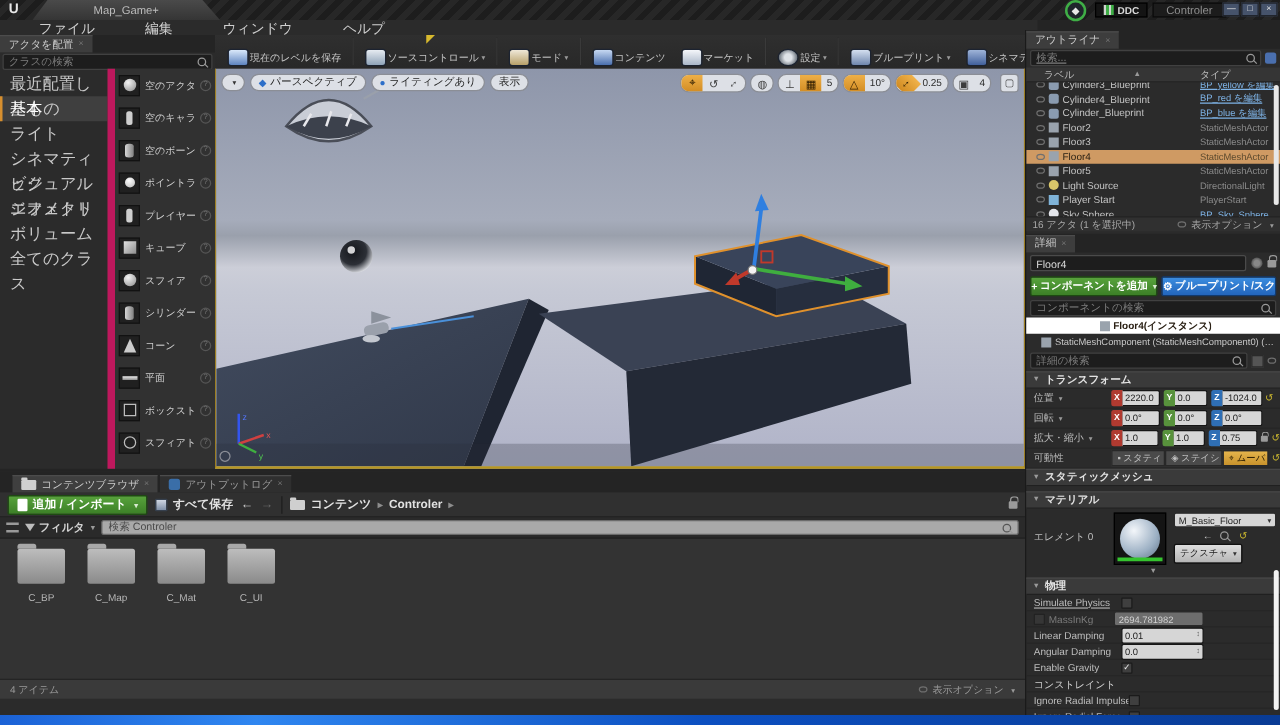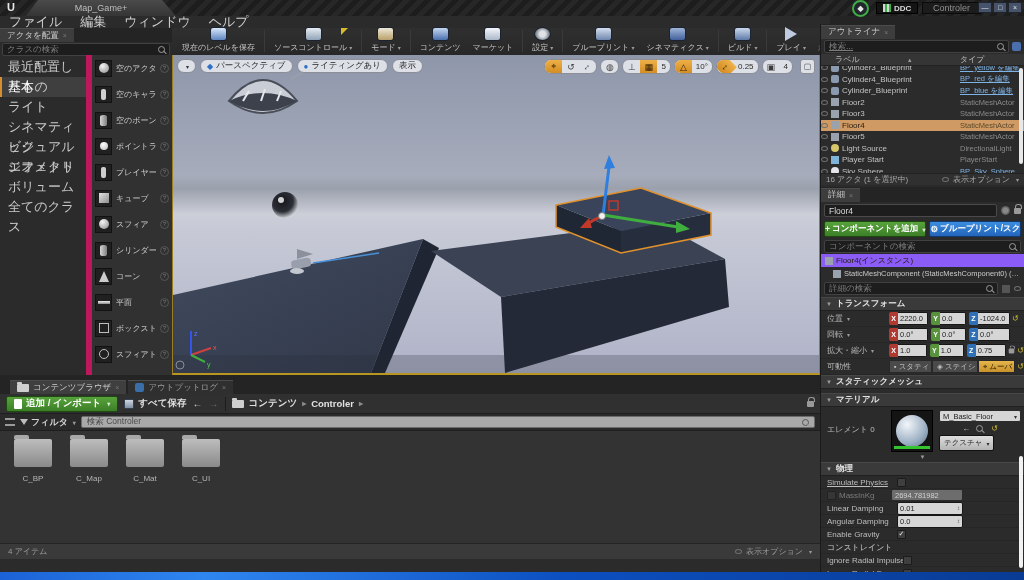--- a/index.html
+++ b/index.html
@@ -22,27 +22,27 @@
     display:flex;align-items:center;gap:3px;font-size:8px;font-weight:bold;color:#dadada;}
   .ddc-bars{width:8px;height:8px;background:linear-gradient(90deg,#cfd6cf 0 2px,#3fae46 2px 4px,#cfd6cf 4px 6px,#3fae46 6px 8px);}
   .proj-btn{left:922px;top:2px;height:12px;padding:0 10px;background:#1c1c1c;border:1px solid #0a0a0a;
     display:flex;align-items:center;font-size:9px;color:#8f8f8f;}
   .winbtns{left:978px;top:2px;display:flex;gap:1px;}
   .winbtn{width:14px;height:11px;background:#46536b;color:#e6e6e6;font-size:7px;
     display:flex;align-items:center;justify-content:center;border:1px solid #20242c;}
 
   
   .menubar{left:0;top:16px;width:830px;height:12px;background:#2b2b2b;display:flex;align-items:center;}
-  .menu-item{padding:0 9px;font-size:13px;color:#cfcfcf;}
+  .menu-item{padding:0 9px;font-size:11px;color:#cfcfcf;margin-left:22px;}
 
   
   .maintoolbar{left:172px;top:28px;width:648px;height:27px;background:linear-gradient(#2f2f2f,#282828);
     display:flex;align-items:flex-end;padding:0 2px 1px 4px;}
   .tut-corner{left:341px;top:28px;width:0;height:0;border-left:7px solid #d7b92e;border-bottom:7px solid transparent;}
-  .tbtn{display:flex;flex-direction:column;align-items:center;justify-content:flex-end;gap:1px;
+  .tbtn{display:flex;flex-direction:row;align-items:center;justify-content:flex-end;gap:1px;
     padding:1px 6px;font-size:8px;color:#c5c5c5;white-space:nowrap;}
   .tbtn .lbl-dim{color:#6e6e6e;}
   .ticon{width:17px;height:14px;border-radius:3px;border:1px solid #1c2330;}
   .i-save{background:linear-gradient(#d9e8fa,#5e84c0);}
   .i-sc{background:linear-gradient(#e6ebf1,#8fa3b8);}
   .i-mode{background:linear-gradient(#efe8d8,#b7a069);}
   .i-content{background:linear-gradient(#c6d8f2,#4a6fae);}
   .i-market{background:linear-gradient(#f4f6fa,#aab7c9);}
   .i-settings{background:radial-gradient(circle,#dfe3e8 30%,#6f7780 75%);border-radius:50%;}
   .i-bp{background:linear-gradient(#d4dff0,#6f86ad);}
@@ -95,21 +95,21 @@
   .vbtn2{width:17px;height:15px;display:flex;align-items:center;justify-content:center;font-size:9px;color:#3c3c3c;}
   .vbtn2.on{background:linear-gradient(#f0b24a,#d18b22);color:#2b1a00;}
   .vnum{padding:0 4px;font-size:8px;color:#2b2b2b;}
   .vp-max{right:4px;top:4px;width:15px;height:15px;background:rgba(228,230,234,.92);
     border:1px solid #8b8e96;border-radius:3px;display:flex;align-items:center;justify-content:center;font-size:8px;color:#444;}
   .ico-dot{font-size:8px;color:#2d6fc9;}
 
   
   .rightpanel{left:820px;top:24px;width:204px;height:548px;background:#2b2b2b;border-left:1px solid #1a1a1a;}
   .colhead{height:12px;background:#353535;display:flex;align-items:center;font-size:8px;color:#bdbdbd;border-bottom:1px solid #222;}
-  .orow{height:11.5px;display:flex;align-items:center;gap:3px;padding-left:0;font-size:8px;color:#c3c3c3;}
+  .orow{height:11.5px;display:flex;align-items:center;gap:3px;padding-left:8px;font-size:8px;color:#c3c3c3;}
   .orow .otype{margin-left:auto;width:64px;flex:none;color:#8a8a8a;font-size:7.5px;overflow:hidden;white-space:nowrap;}
   .orow .otype.lnk{color:#7eb3e6;text-decoration:underline;}
   .orow.sel{background:#cf9a63;color:#2a2014;}
   .orow.sel .otype{color:#5c4a2e;}
   .oicon{width:8px;height:8px;flex:none;background:#9aa3ad;}
   .oicon.bp{background:#8a9bb0;border-radius:2px;}
   .oicon.lt{background:#d8c66a;border-radius:50%;}
   .oicon.ps{background:#7fb3d8;}
   .oicon.sky{background:#e3e5ea;border-radius:50%;}
   .eyedot{width:7px;height:5px;border:1px solid #6f6f6f;border-radius:50%;flex:none;}
@@ -117,21 +117,21 @@
     padding:0 5px;font-size:8px;color:#a8a8a8;background:#303030;border-top:1px solid #222;}
   .scroll{position:absolute;width:4px;border-radius:2px;background:#8d8d8d;}
 
   .namefield{background:#1d1d1d;border:1px solid #4a4a4a;border-radius:2px;height:13px;
     display:flex;align-items:center;padding:0 4px;font-size:8.5px;color:#dcdcdc;}
   .btn-green{background:linear-gradient(#58a33c,#3c7f27);color:#fff;font-weight:bold;font-size:8.5px;
     height:16px;display:flex;align-items:center;justify-content:center;gap:2px;border:1px solid #1e4a12;border-radius:2px;}
   .btn-blue{background:linear-gradient(#3b8de0,#2365bb);color:#fff;font-weight:bold;font-size:8.5px;
     height:16px;display:flex;align-items:center;justify-content:center;gap:2px;border:1px solid #123a6e;border-radius:2px;}
   .comp-row{height:13px;display:flex;align-items:center;gap:3px;padding-left:4px;font-size:8px;color:#c9c9c9;}
-  .comp-row.sel{background:#8b5cf6;color:#2a2014;font-weight:normal;}
+  .comp-row.sel{background:#ffffff;color:#2a2014;font-weight:bold;justify-content:center;}
   .shead{height:14px;background:#3a3a3a;display:flex;align-items:center;gap:4px;padding-left:5px;
     font-size:8.5px;font-weight:bold;color:#e3e3e3;border-top:1px solid #474747;border-bottom:1px solid #202020;}
   .shead .tri{font-size:6px;color:#9a9a9a;}
   .drow{height:16px;display:flex;align-items:center;padding-left:6px;font-size:8px;color:#bdbdbd;border-bottom:1px solid #262626;}
   .dlabel{width:62px;flex:none;display:flex;align-items:center;gap:2px;white-space:nowrap;overflow:hidden;}
   .chip{width:9px;height:13px;color:#fff;font-size:7px;font-weight:bold;display:flex;align-items:center;
     justify-content:center;border-radius:2px 0 0 2px;flex:none;}
   .chip.cx{background:#b03a30;}.chip.cy{background:#58923c;}.chip.cz{background:#2f6fb5;}
   .lbox{background:#d6d6d6;color:#1c1c1c;font-size:7.5px;height:13px;display:flex;align-items:center;
     padding:0 2px;border-radius:0 2px 2px 0;border:1px solid #161616;border-left:none;}

